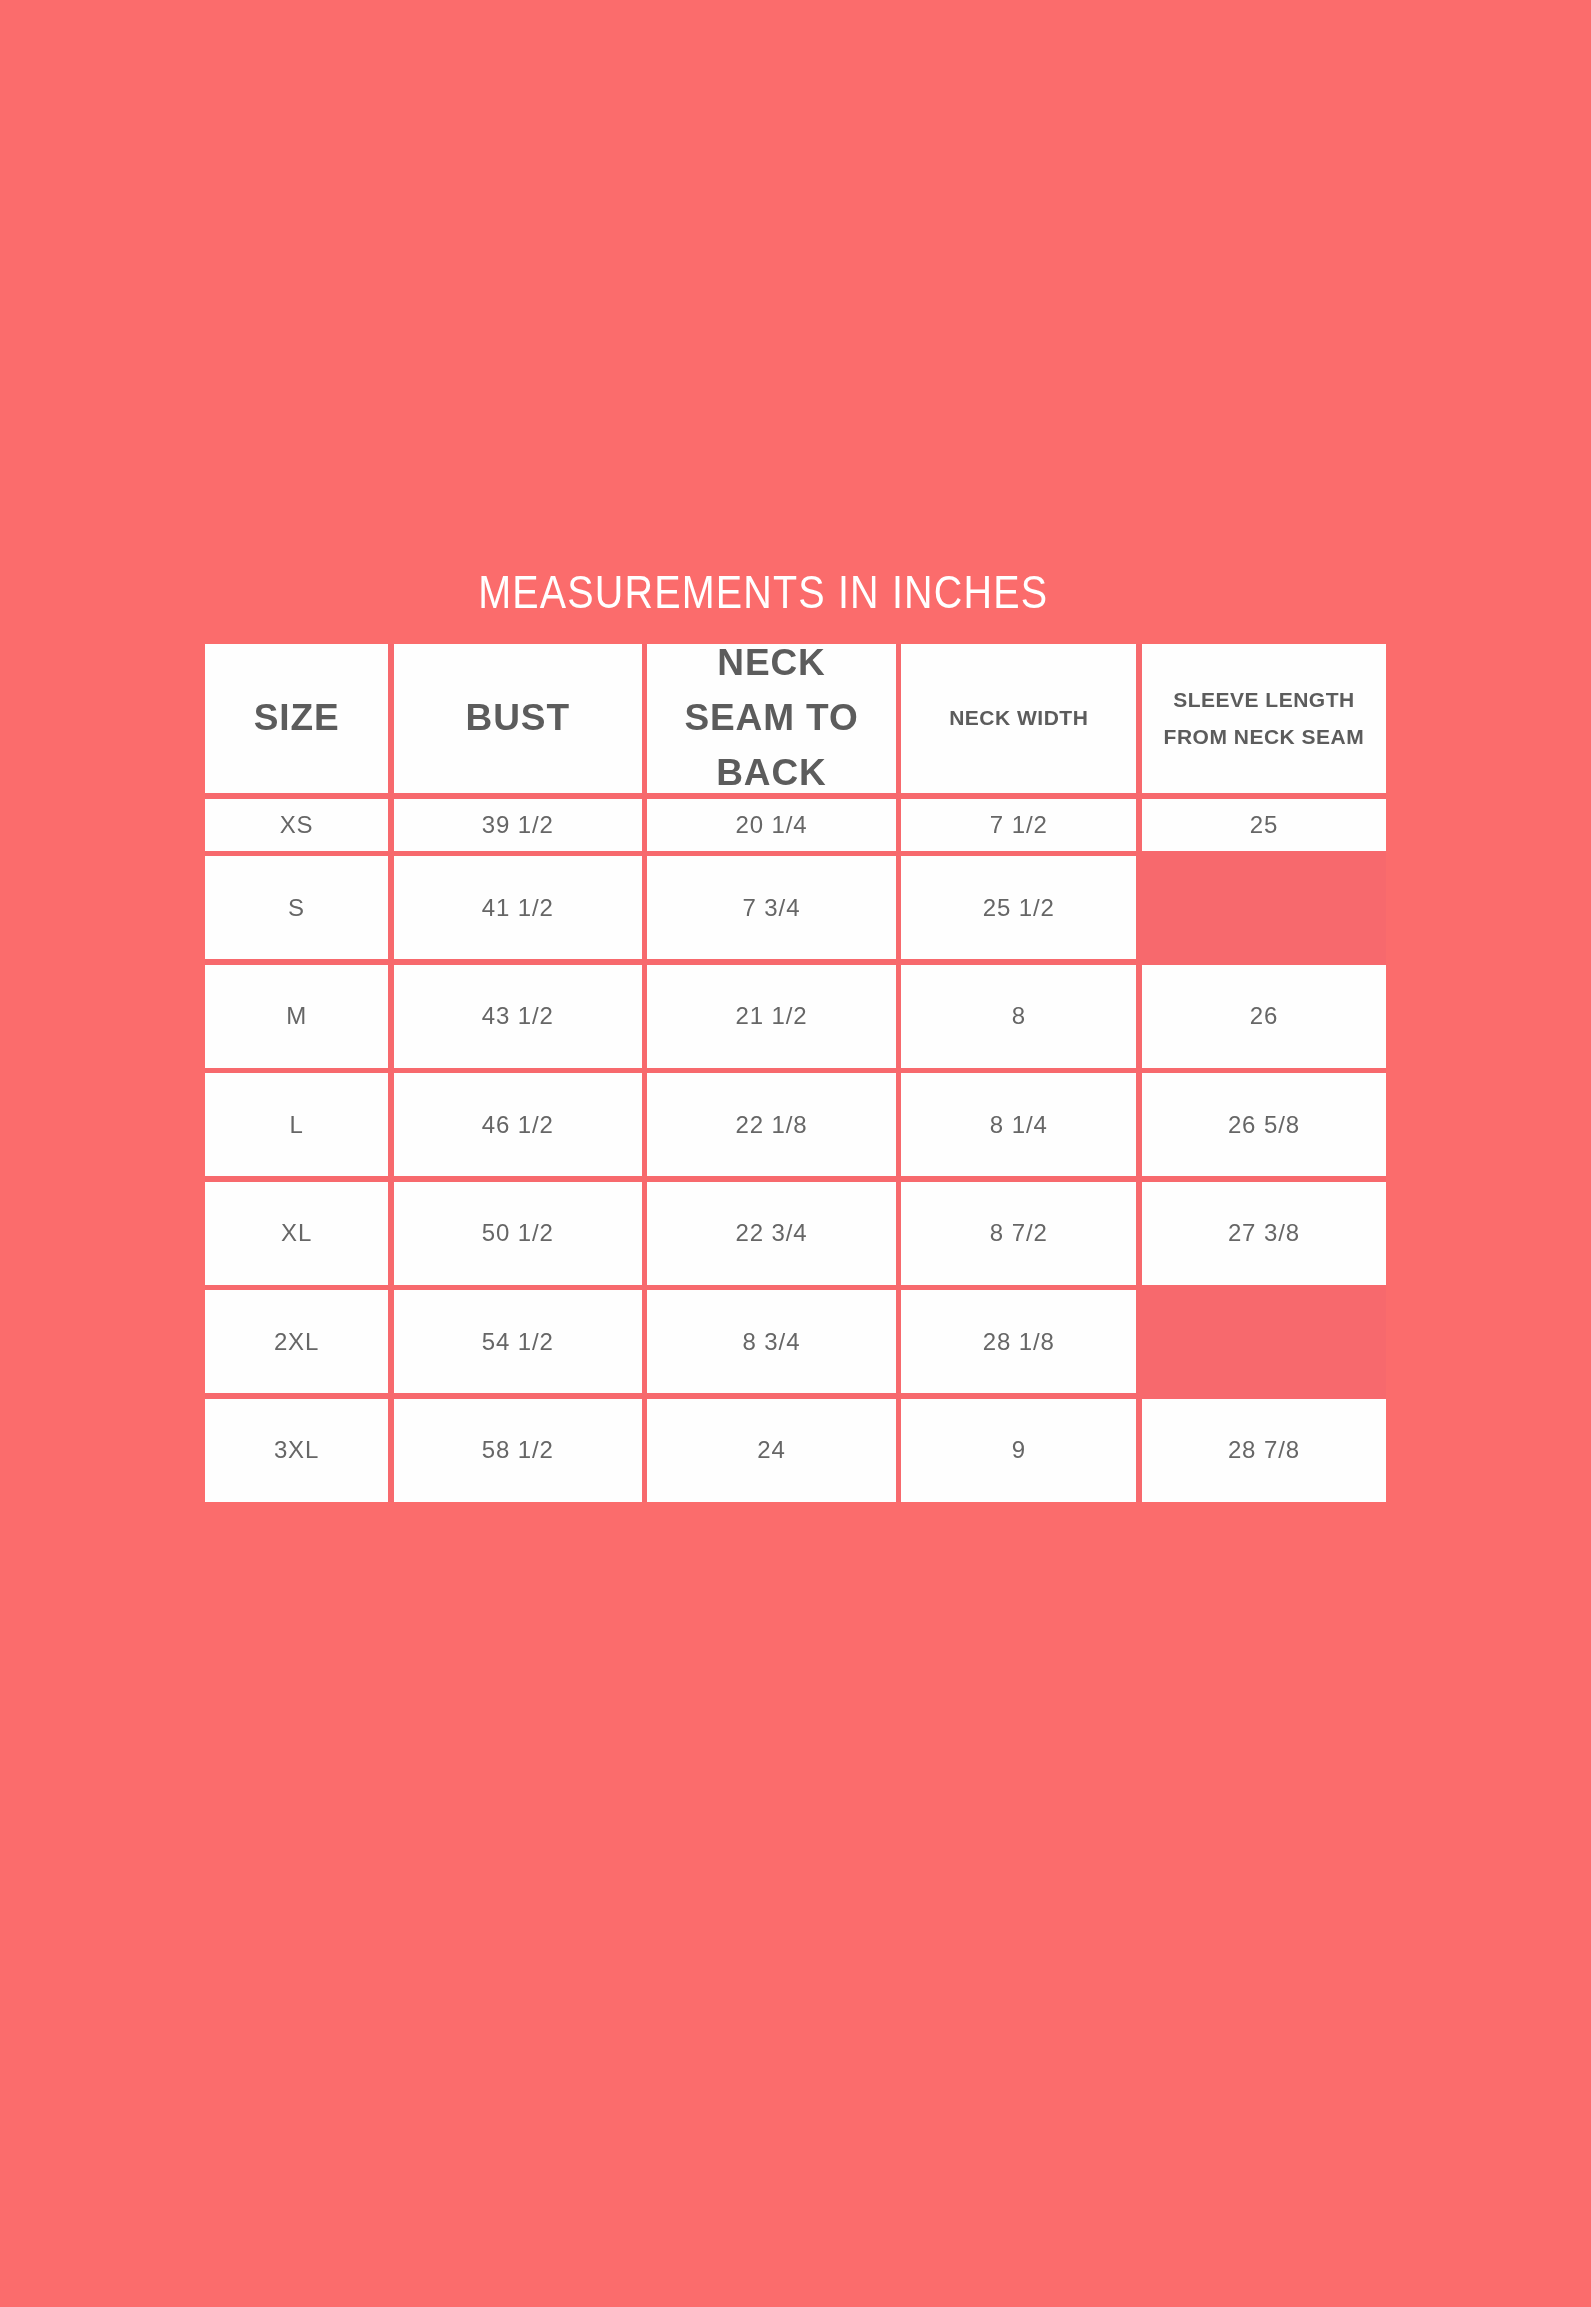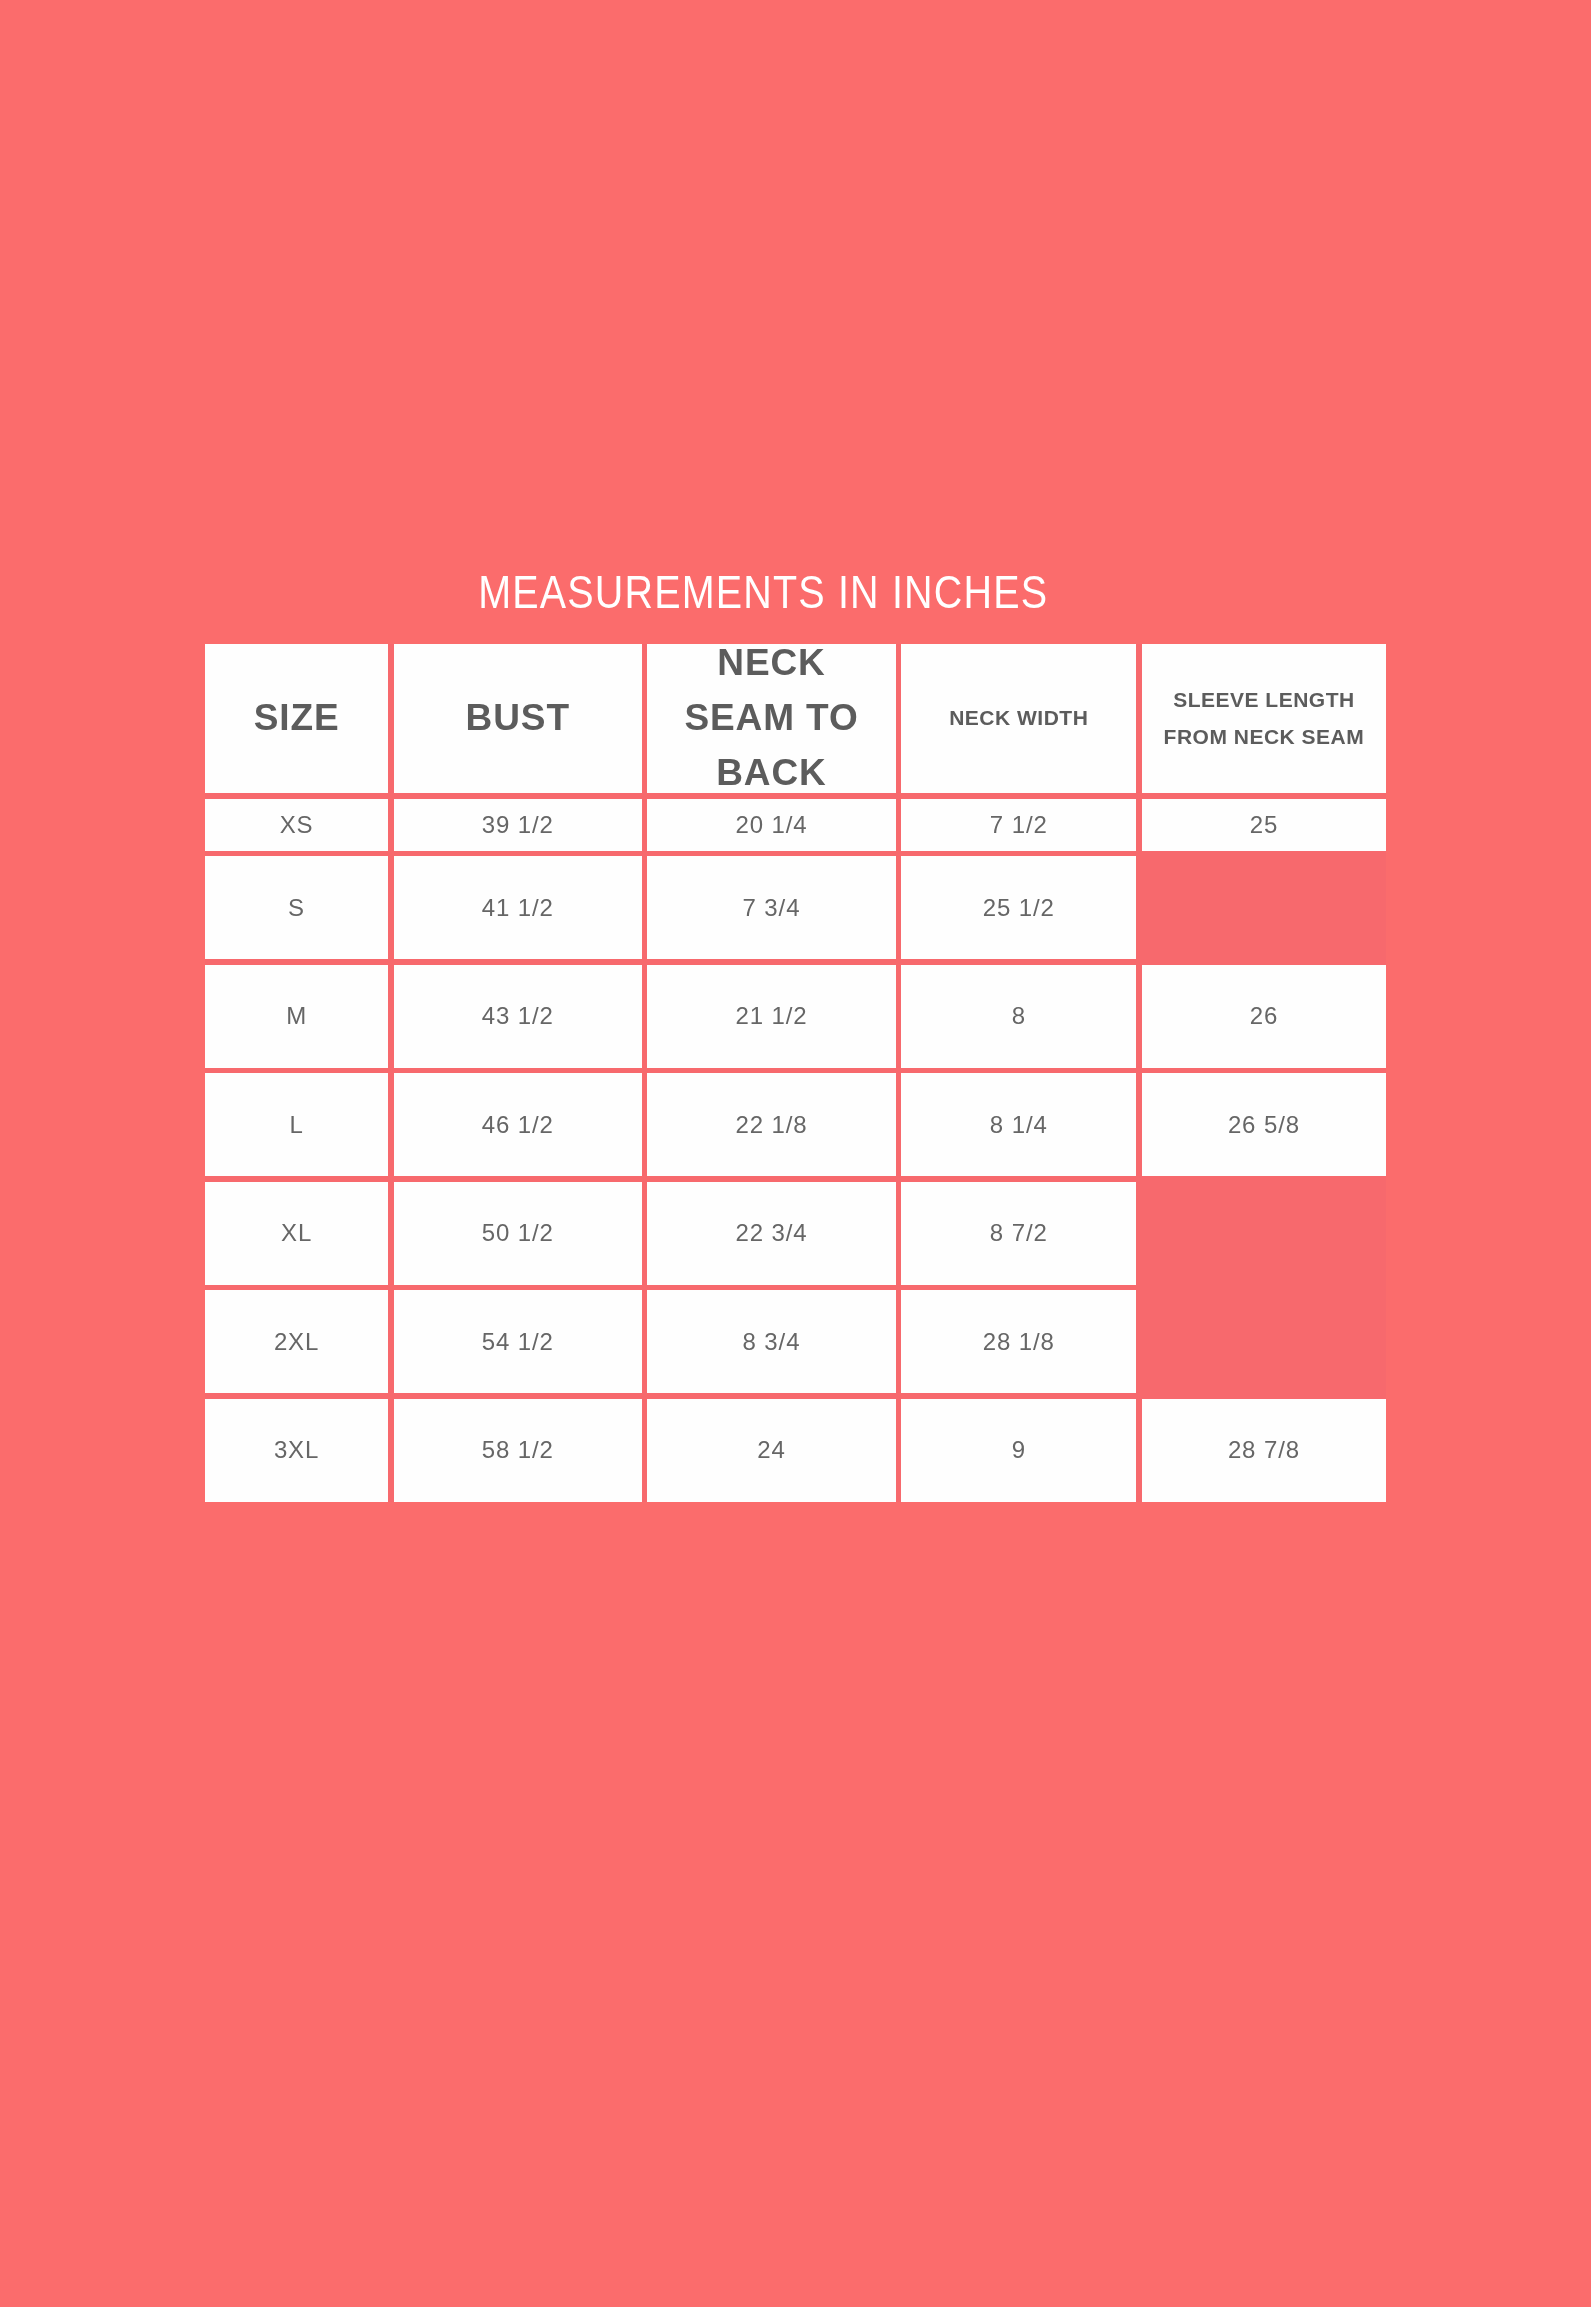--- a/index.html
+++ b/index.html
@@ -187,20 +187,23 @@
       </div>
     <div class="cell">
         <span class="val">50 1/2</span>
       </div>
     <div class="cell">
         <span class="val">22 3/4</span>
       </div>
     <div class="cell">
         <span class="val">8 7/2</span>
       </div>
+    <div class="cell">
+        <span class="val">27 3/8</span>
+      </div>
   </div>
 
   <div class="trow data-row">
     <div class="cell">
         <span class="val">2XL</span>
       </div>
     <div class="cell">
         <span class="val">54 1/2</span>
       </div>
     <div class="cell">

